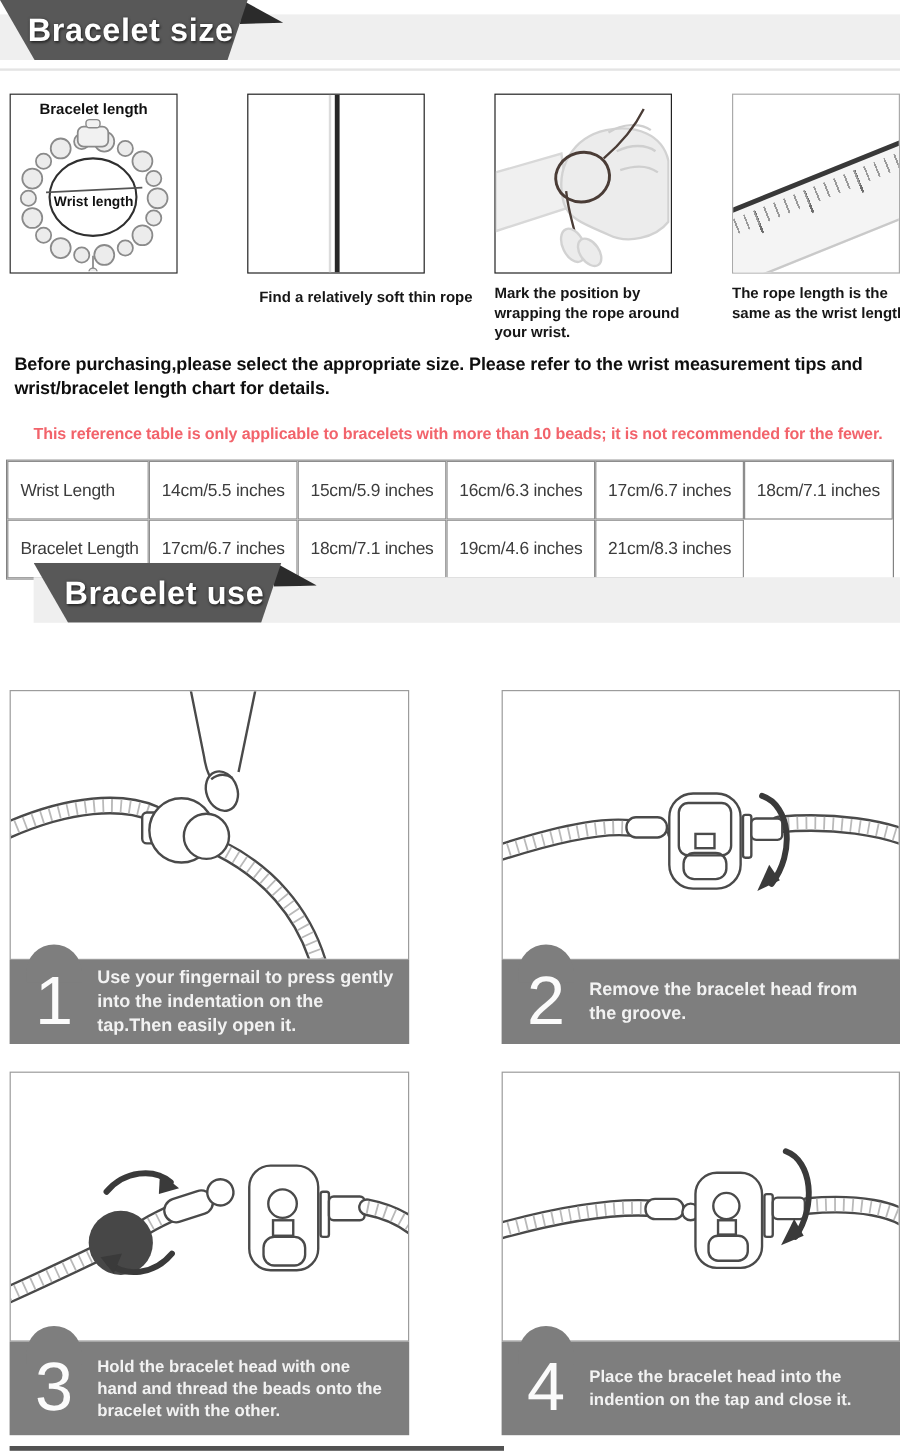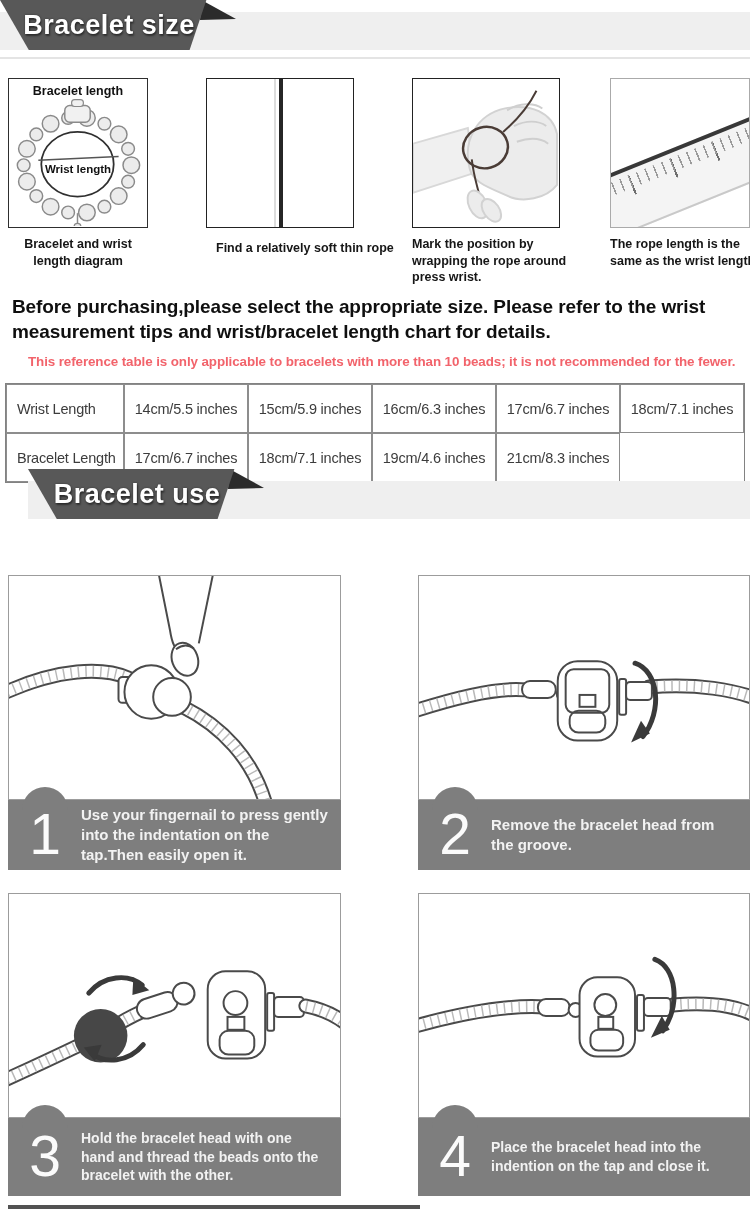--- a/index.html
+++ b/index.html
@@ -41,21 +41,21 @@
       background:repeating-linear-gradient(90deg,#6e6e6e 0 2px,transparent 2px 45px);}
 
   
   .photo-cap{position:absolute;font-weight:bold;font-size:12.5px;line-height:1.32;color:#161616;}
   .cap1{left:8px;top:236px;width:140px;text-align:center;}
   .cap2{left:216px;top:240px;width:190px;white-space:nowrap;}
   .cap3{left:412px;top:236px;width:166px;}
   .cap4{left:610px;top:236px;width:152px;}
 
   
-  .intro{position:absolute;left:12px;top:294px;width:734px;font-size:19px;font-weight:bold;
+  .intro{position:absolute;left:12px;top:294px;width:734px;font-size:15px;font-weight:bold;
          line-height:1.32;color:#0f0f0f;letter-spacing:-.1px;}
   .warning{position:absolute;left:12px;top:354px;width:738px;font-size:13.4px;font-weight:bold;
          color:#f2636b;letter-spacing:-.1px;margin-left:16px;}
 
   
   .size-table{position:absolute;left:5px;top:383px;width:740px;
       display:grid;grid-template-columns:118px repeat(5,1fr);border:1px solid #828282;box-sizing:border-box;}
   .size-table .cell{border:1px solid #8d8d8d;height:49px;display:flex;align-items:center;justify-content:center;
       font-size:14.5px;color:#3c3c3c;box-sizing:border-box;background:#fff;letter-spacing:-.2px;}
   .size-table .rowlabel{justify-content:flex-start;padding-left:10px;}
@@ -151,23 +151,22 @@
     </svg>
   </div>
 
   <div class="photo b4">
     <div class="ruler-body">
       <div class="ruler-ticks-cm"></div>
       <div class="ruler-ticks"></div>
     </div>
   </div>
 
-  <div class="photo-cap cap1">Bracelet and wrist length diagram</div>
   <div class="photo-cap cap2">Find a relatively soft thin rope</div>
-  <div class="photo-cap cap3">Mark the position by wrapping the rope around press wrist.</div>
+  <div class="photo-cap cap3">Mark the position by wrapping the rope around your wrist.</div>
   <div class="photo-cap cap4">The rope length is the same as the wrist length.</div>
 
   <div class="intro">Before purchasing,please select the appropriate size. Please refer to the wrist measurement tips and wrist/bracelet length chart for details.</div>
   <div class="warning">This reference table is only applicable to bracelets with more than 10 beads; it is not recommended for the fewer.</div>
 
   <div class="size-table">
     <div class="cell rowlabel">Wrist Length</div>
     <div class="cell">14cm/5.5 inches</div>
     <div class="cell">15cm/5.9 inches</div>
     <div class="cell">16cm/6.3 inches</div>

